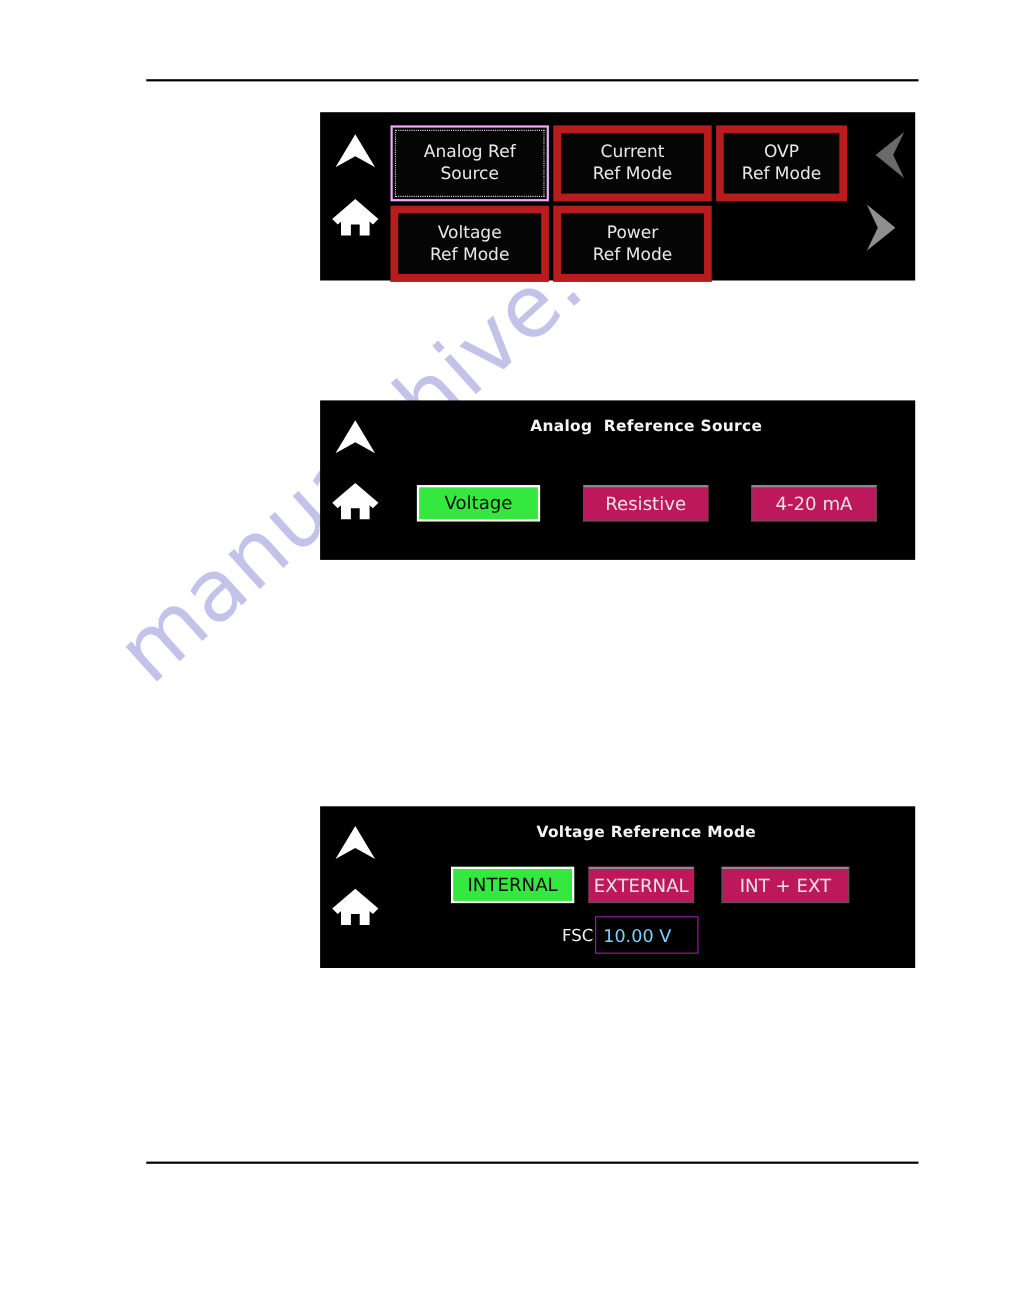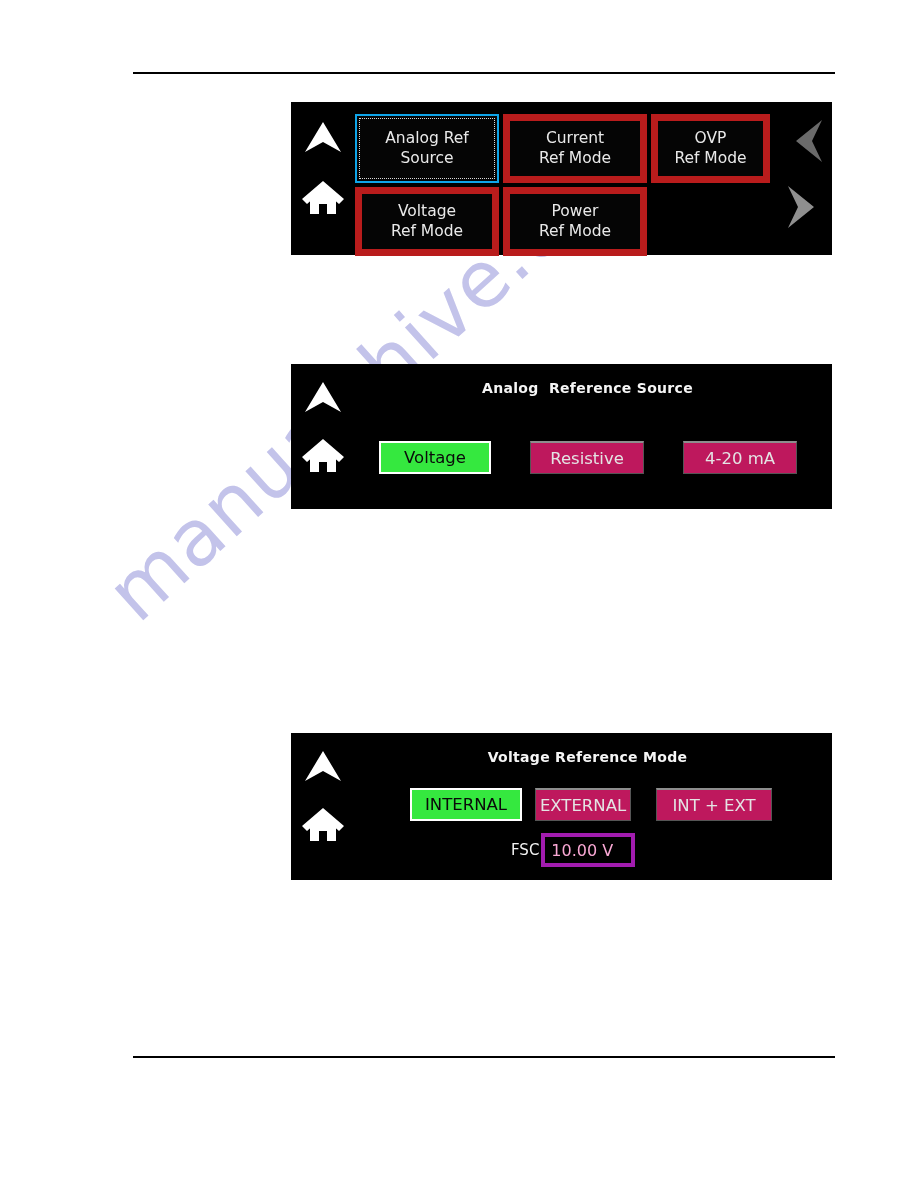--- a/index.html
+++ b/index.html
@@ -93,21 +93,21 @@
     font-size: 15.5px;
     line-height: 1.28;
     text-align: center;
     display: flex;
     flex-direction: column;
     align-items: center;
     justify-content: center;
     box-sizing: border-box;
   }
   .menu-btn.selected {
-    border: 2px solid #0ea5e9;
+    border: 2px solid #f0abfc;
     align-items: center;
   }
   .menu-btn.selected .focus-ring {
     position: absolute;
     left: 2px; top: 2px; right: 2px; bottom: 2px;
     border: 1px dotted #d8d8d8;
     pointer-events: none;
   }
   .mb-r1 { top: 12px;  height: 69px; }
   .mb-r2 { top: 85px;  height: 69px; }
@@ -175,23 +175,23 @@
     font-size: 15px;
     font-weight: normal;
     display: flex;
     align-items: center;
     padding-right: 2px;
   }
   .fsc-box {
     width: 94px;
     height: 34px;
     box-sizing: border-box;
-    border: 4px solid #a21caf;
+    border: 1px solid #a21caf;
     background: #000000;
-    color: #f9a8d4;
+    color: #7dd3fc;
     font-size: 16px;
     display: flex;
     align-items: center;
     padding-left: 6px;
   }
 </style>
 </head>
 <body>
 
 <div class="watermark">manualshive.com</div>

